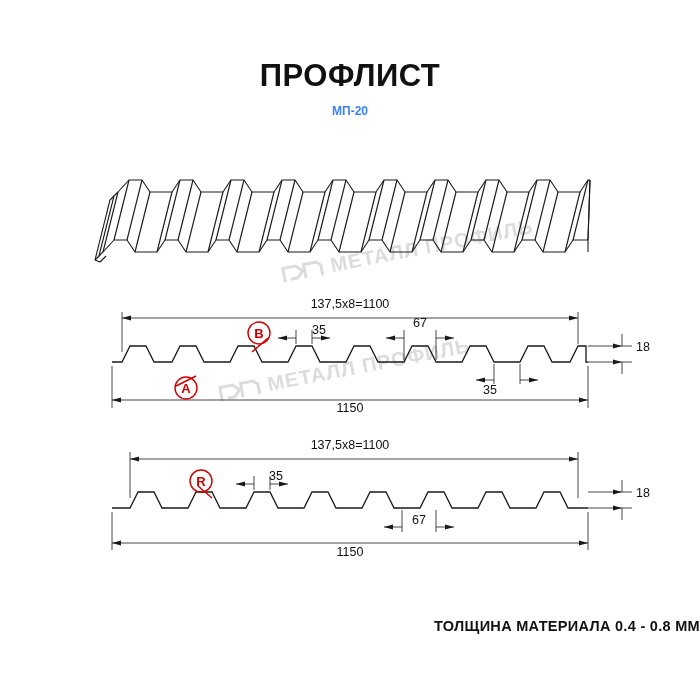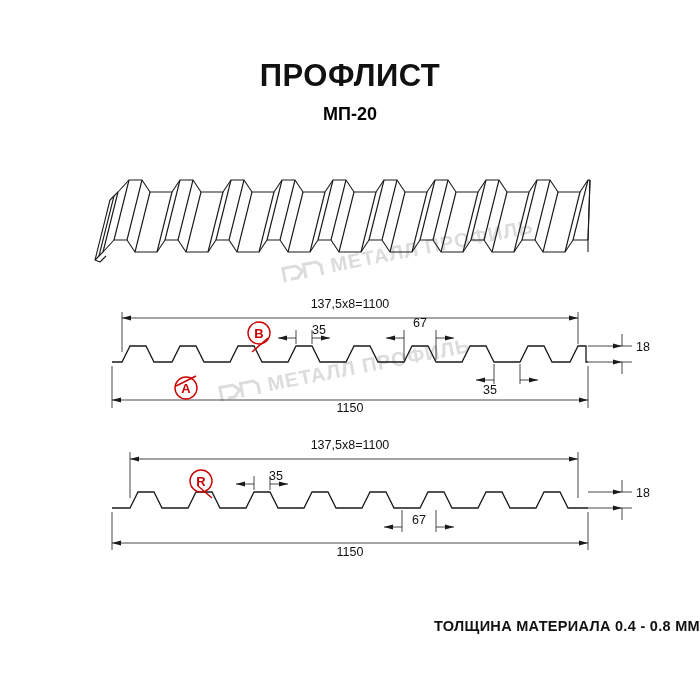--- a/index.html
+++ b/index.html
@@ -30,23 +30,23 @@
     font-weight: bold;
     letter-spacing: 0.5px;
     color: #111111;
   }
   .subtitle {
     position: absolute;
     top: 104px;
     left: 0;
     width: 700px;
     text-align: center;
-    font-size: 18px;
+    font-size: 12px;
     font-weight: bold;
-    color: #000000;
+    color: #3b82f6;
   }
   .footer-note {
     position: absolute;
     top: 618px;
     left: 0;
     width: 700px;
     text-align: right;
     font-size: 14.5px;
     font-weight: bold;
     letter-spacing: 0.3px;

